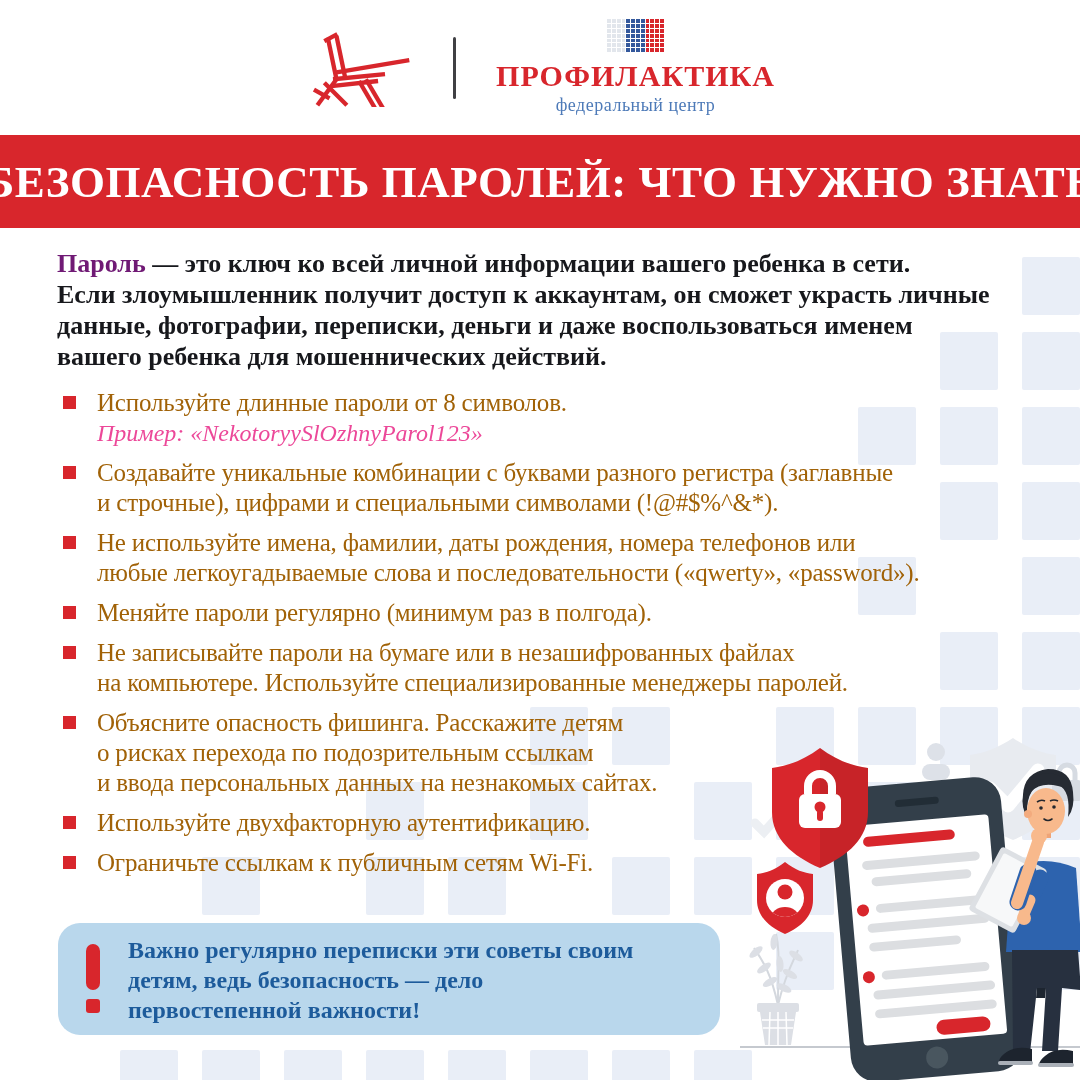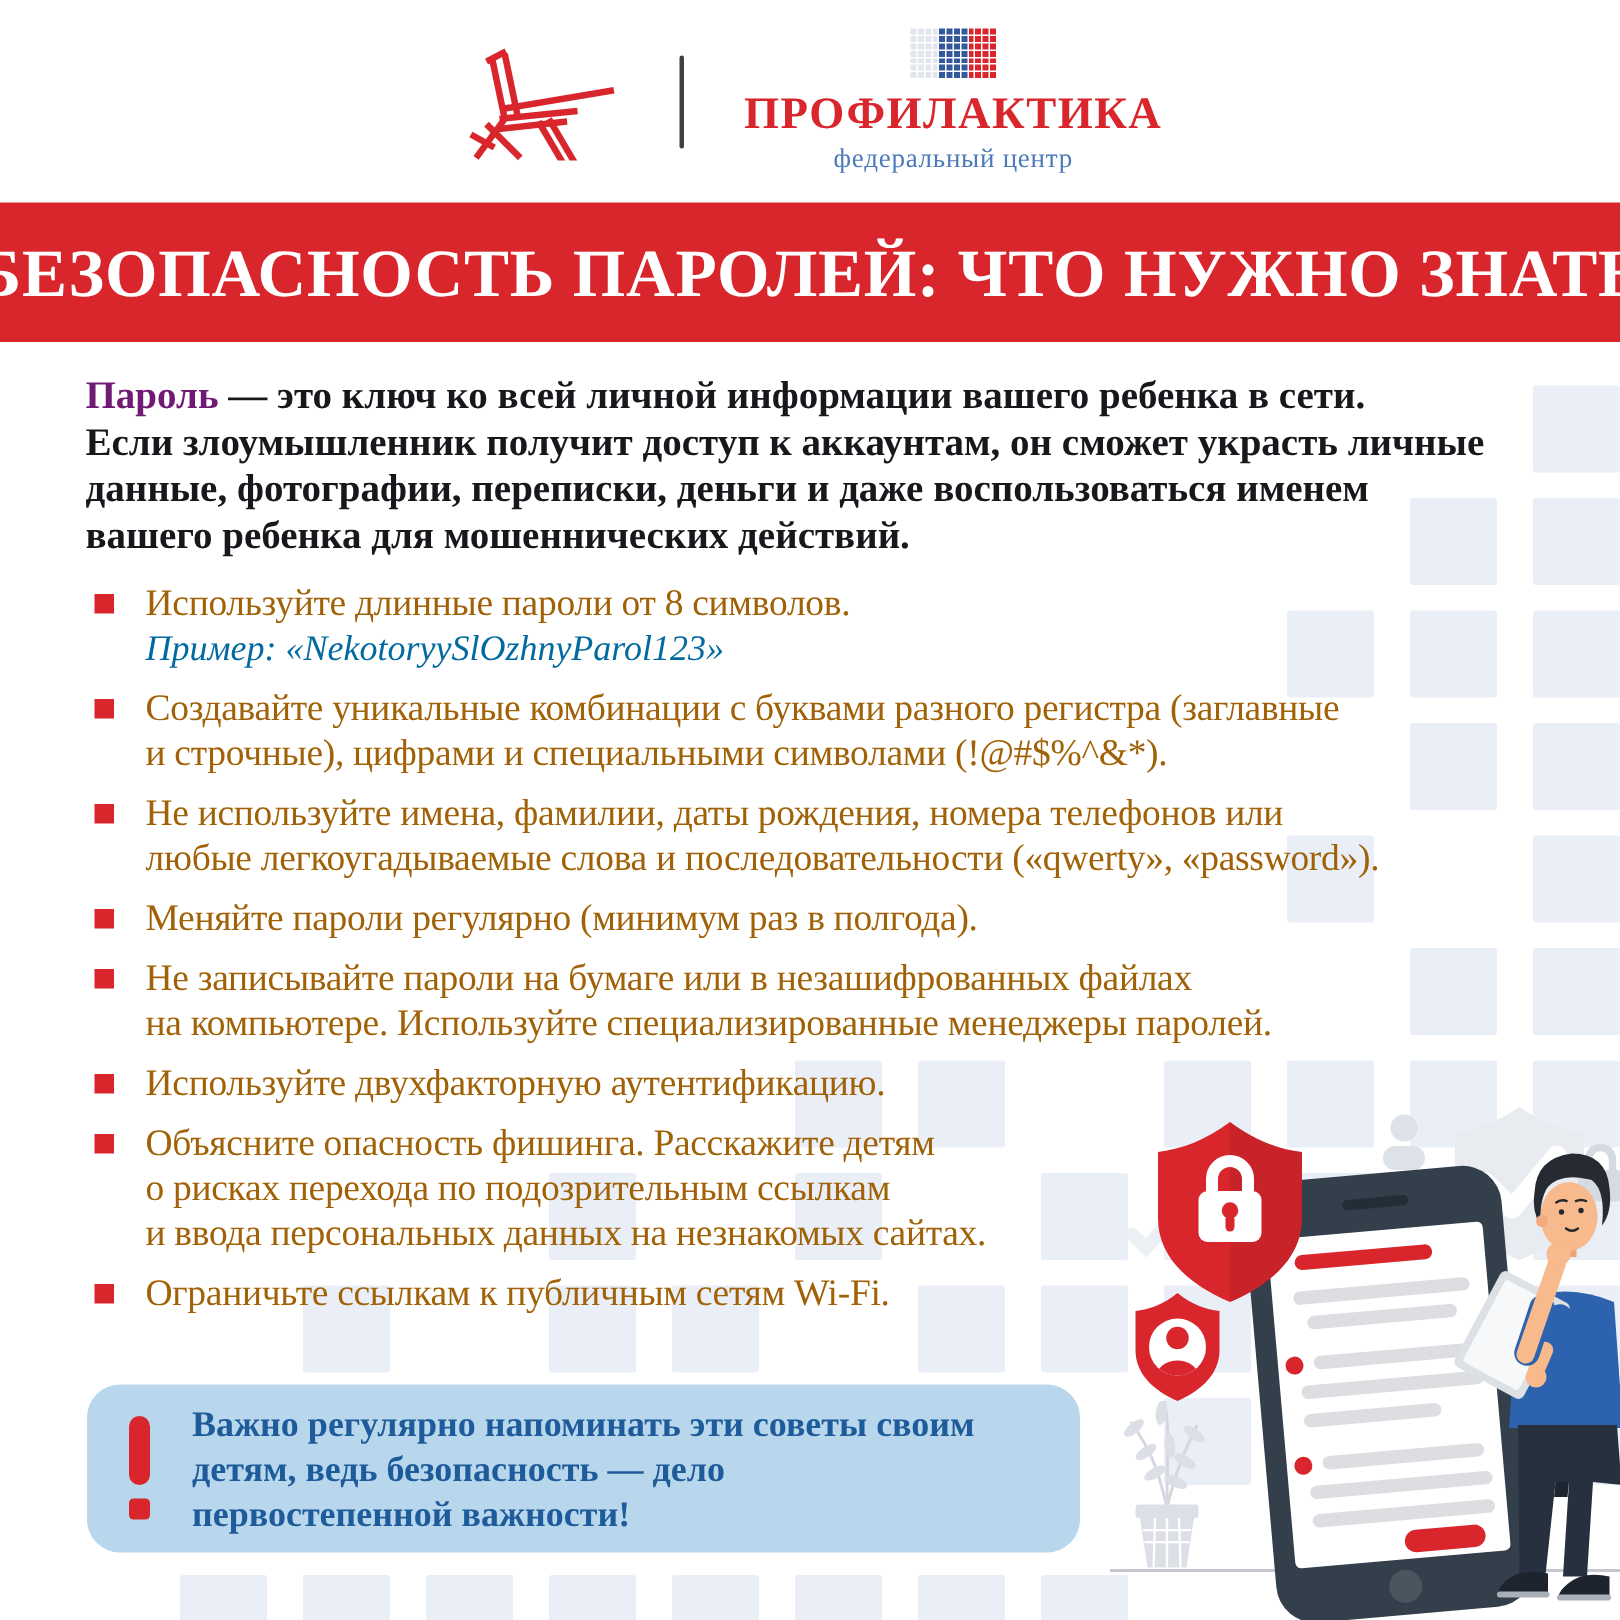--- a/index.html
+++ b/index.html
@@ -25,21 +25,21 @@
   .banner h1{margin:0;color:#ffffff;font-size:45px;font-weight:bold;letter-spacing:0.5px;white-space:nowrap;}
   
   .intro{position:absolute;top:248px;left:57px;width:980px;z-index:1;
          font-size:26px;font-weight:bold;line-height:31px;color:#17181c;white-space:pre-line;}
   .intro .lead{color:#701a75;}
   
   .tips{position:absolute;top:388px;left:63px;width:985px;margin:0;padding:0;list-style:none;z-index:1;}
   .tips li{display:flex;gap:21px;margin-bottom:10px;}
   .bullet{flex:none;width:13px;height:13px;background:#d8262c;margin-top:8px;}
   .tiptext{font-size:25px;line-height:30px;color:#a16207;white-space:pre-line;letter-spacing:-0.2px;}
-  .example{font-size:24px;line-height:30px;color:#0369a1;font-style:italic;white-space:pre-line;letter-spacing:0;}
+  .example{font-size:24px;line-height:30px;color:#ec4899;font-style:italic;white-space:pre-line;letter-spacing:0;}
   .example:empty{display:none;}
   
   .callout{position:absolute;left:58px;top:923px;width:662px;height:112px;background:#b9d7ec;
            border-radius:22px;z-index:1;}
   .exclaim{position:absolute;left:28px;top:21px;width:14px;}
   .exclaim .bar{width:14px;height:46px;background:#d8262c;border-radius:7px;}
   .exclaim .dot{width:14px;height:14px;background:#d8262c;border-radius:3px;margin-top:9px;}
   .callout-text{position:absolute;left:70px;top:12px;width:575px;color:#1d5b9b;font-weight:bold;
                 font-size:24px;line-height:30px;white-space:pre-line;}
   
@@ -243,45 +243,45 @@
     <li>
         <span class="bullet"></span>
         <div>
           <div class="tiptext">Не записывайте пароли на бумаге или в незашифрованных файлах
 на компьютере. Используйте специализированные менеджеры паролей.</div>
         </div>
       </li>
     <li>
         <span class="bullet"></span>
         <div>
-          <div class="tiptext">Используйте двухфакторную аутентификацию.</div>
-        </div>
-      </li>
-    <li>
-        <span class="bullet"></span>
-        <div>
           <div class="tiptext">Объясните опасность фишинга. Расскажите детям
 о рисках перехода по подозрительным ссылкам
 и ввода персональных данных на незнакомых сайтах.</div>
+        </div>
+      </li>
+    <li>
+        <span class="bullet"></span>
+        <div>
+          <div class="tiptext">Используйте двухфакторную аутентификацию.</div>
         </div>
       </li>
     <li>
         <span class="bullet"></span>
         <div>
           <div class="tiptext">Ограничьте ссылкам к публичным сетям Wi-Fi.</div>
         </div>
       </li>
   </ul>
 
   <div class="callout">
     <div class="exclaim">
       <div class="bar"></div>
         <div class="dot"></div>
     </div>
-    <div class="callout-text">Важно регулярно напоминать эти советы своим
+    <div class="callout-text">Важно регулярно переписки эти советы своим
 детям, ведь безопасность — дело
 первостепенной важности!</div>
   </div>
 
   <svg class="illustration" viewBox="0 0 340 360">
 
     <path d="M15,103 L24,112 L42,92" stroke="#eceff3" stroke-width="9" fill="none" stroke-linecap="round"></path>
     <g>
       <circle cx="196" cy="32" r="9" fill="#dde1e8"></circle>
       <rect x="182" y="44" width="28" height="16" rx="8" fill="#dde1e8"></rect>

